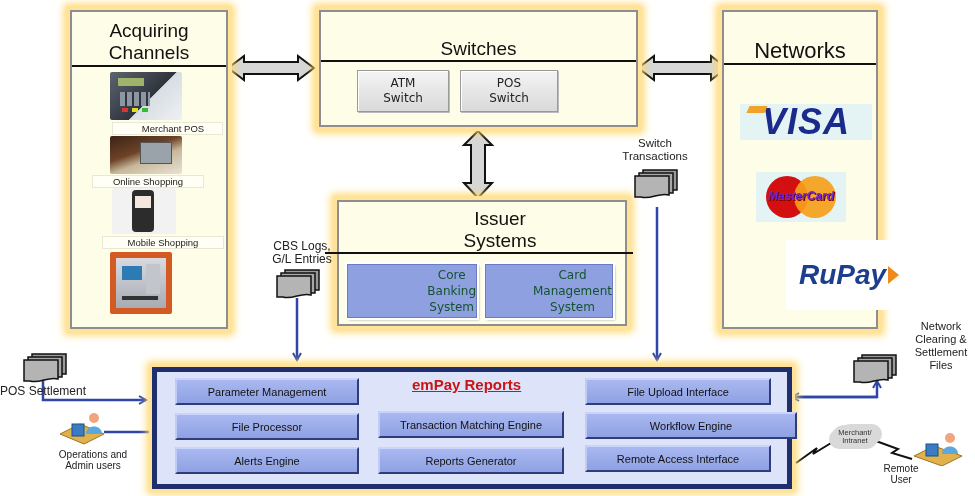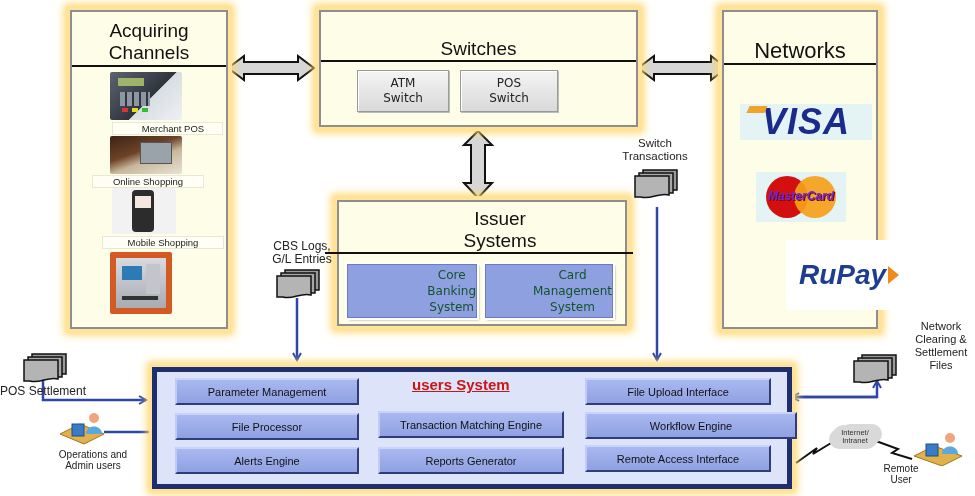--- a/index.html
+++ b/index.html
@@ -184,21 +184,21 @@
   <div>Settlement</div>
   <div>Files</div>
 </div>
 <svg class="doc" style="left:852px;top:353px" width="48" height="32" viewBox="0 0 48 32">
   <path d="M10,2 H44 V22 H10 Z" fill="#9a9a9a" stroke="#111" stroke-width="1.5"></path>
   <path d="M6,5 H40 V25 H6 Z" fill="#a8a8a8" stroke="#111" stroke-width="1.5"></path>
   <path d="M2,8 H36 V27 C26,24 18,32 8,29 H2 Z" fill="#b4b4b4" stroke="#111" stroke-width="1.5"></path>
 </svg>
 
 <div class="empay">
-  <div class="empay-title" style="left:255px;top:4px;">users System</div>
+  <div class="empay-title" style="left:255px;top:4px;">emPay Reports</div>
 
   <div class="mod" style="left:18px;top:6px;width:184px;">Parameter Management</div>
   <div class="mod" style="left:18px;top:41px;width:184px;">File Processor</div>
   <div class="mod" style="left:18px;top:75px;width:184px;">Alerts Engine</div>
 
   <div class="mod" style="left:221px;top:39px;width:186px;">Transaction Matching Engine</div>
   <div class="mod" style="left:221px;top:75px;width:186px;">Reports Generator</div>
 
   <div class="mod" style="left:428px;top:6px;width:186px;">File Upload Interface</div>
   <div class="mod" style="left:428px;top:40px;width:212px;">Workflow Engine</div>
@@ -211,21 +211,21 @@
   <circle cx="36" cy="6" r="5" fill="#f0a57e"></circle>
   <path d="M28,22 C28,12 44,12 44,22 Z" fill="#5aa8df"></path>
 </svg>
 <div class="label" style="left:50px;top:449px;width:86px;font-size:10px;line-height:11px;">
   <div>Operations and</div>
   <div>Admin users</div>
 </div>
 
 <div style="position:absolute;left:832px;top:425px;width:46px;height:24px;background:#d9d9d9;border-radius:14px;box-shadow:6px -3px 0 -2px #d9d9d9,-5px 2px 0 -2px #d9d9d9;display:flex;align-items:center;justify-content:center;">
   <div style="font-size:7.5px;line-height:8px;text-align:center;color:#333;">
-    <div>Internet/</div>
+    <div>Merchant/</div>
     <div>Intranet</div>
   </div>
 </div>
 
 <svg class="abs" style="left:912px;top:432px" width="52" height="34" viewBox="0 0 52 34">
   <path d="M2,24 L22,14 L50,24 L30,34 Z" fill="#e1b24c" stroke="#9c7424" stroke-width="1"></path>
   <rect x="14" y="12" width="12" height="12" fill="#3a7cc4" stroke="#1d4f86" stroke-width="1"></rect>
   <circle cx="38" cy="6" r="5" fill="#f0a57e"></circle>
   <path d="M30,22 C30,12 46,12 46,22 Z" fill="#5aa8df"></path>
 </svg>

